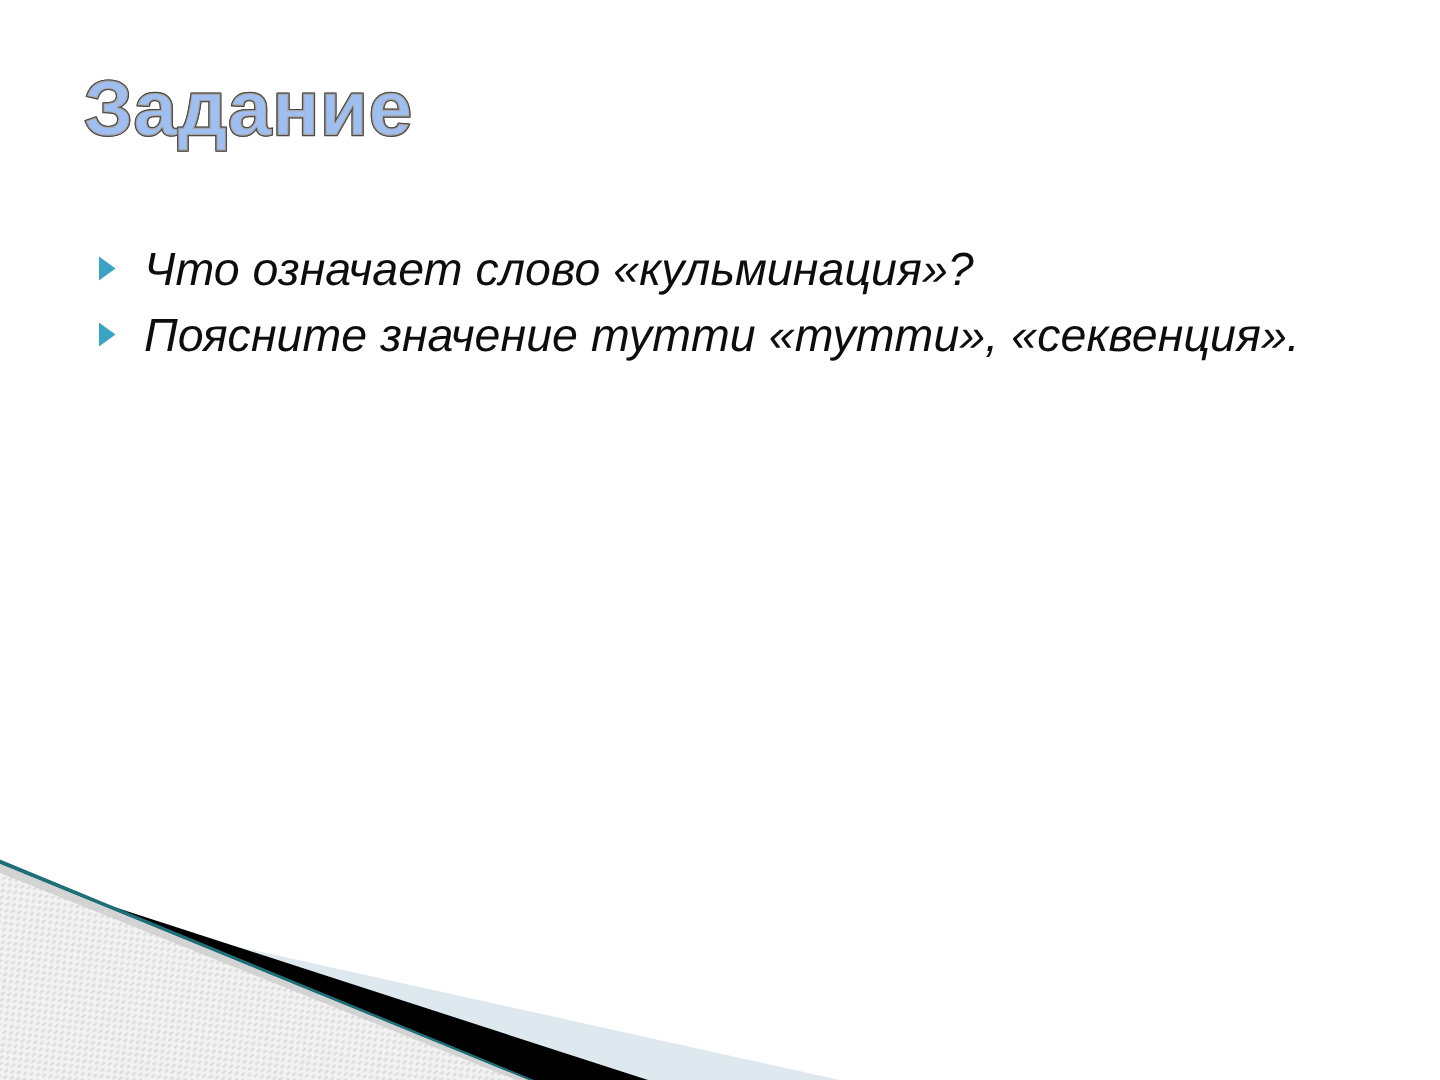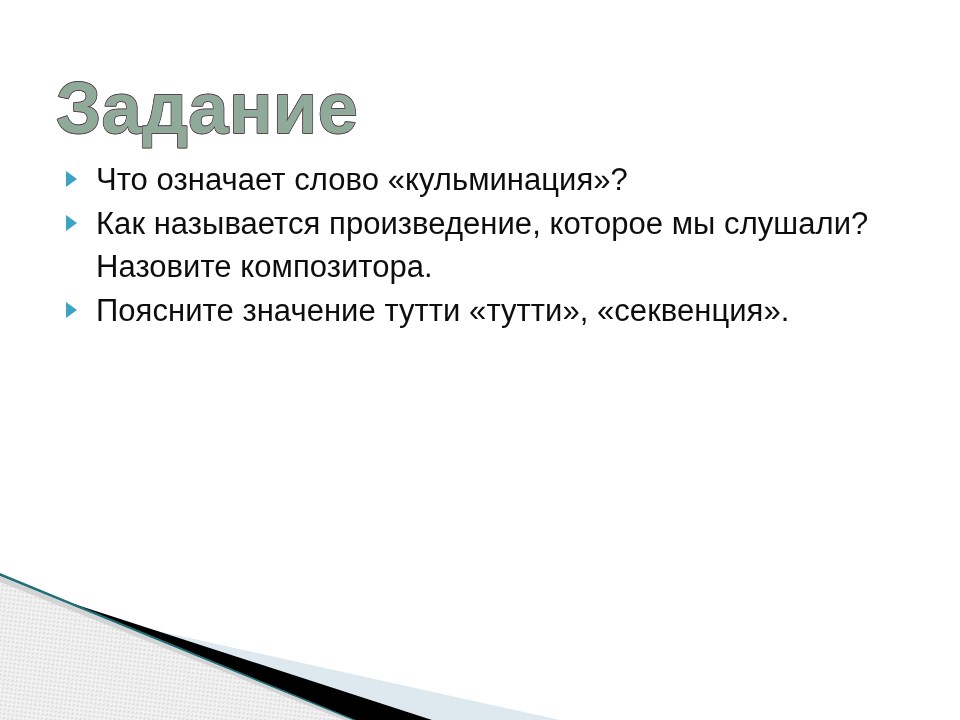--- a/index.html
+++ b/index.html
@@ -17,27 +17,27 @@
     width: 960px;
     height: 720px;
     overflow: hidden;
     background: #ffffff;
   }
 
   
   .slide-title {
     position: absolute;
     left: 56px;
-    top: 68px;
+    top: 44px;
     width: 840px;
-    font-size: 72px;
+    font-size: 52px;
     line-height: 1.12;
     font-weight: bold;
     letter-spacing: 0.5px;
-    color: #14532d;
+    color: #3b82f6;
     -webkit-text-stroke: 1.6px #4a4a4a;
     text-shadow:
        0.7px 0 0 #4a4a4a,
       -0.7px 0 0 #4a4a4a,
        0 0.7px 0 #4a4a4a,
        0 -0.7px 0 #4a4a4a;
     white-space: nowrap;
   }
   
   .slide-title::after {
@@ -63,20 +63,21 @@
     list-style: none;
   }
   .bullet-item {
     position: relative;
     padding-left: 34px;
     margin: 0 0 1px 0;
     font-size: 31px;
     line-height: 43px;
     color: #0d0d0d;
     letter-spacing: 0.05px;
+    font-style: italic;
   }
   .bullet-marker {
     position: absolute;
     left: 4px;
     top: 13px;
     width: 0;
     height: 0;
     border-top: 8px solid transparent;
     border-bottom: 8px solid transparent;
     border-left: 11px solid #3ba3c4;
@@ -107,24 +108,20 @@
 
   <div class="slide-title" data-echo="Задание">Задание</div>
 
   <ul class="body-list">
 
     <li class="bullet-item">
       <span class="bullet-marker"></span>
       <span class="bullet-text">Что означает слово «кульминация»?</span>
     </li>
 
-    <li class="bullet-item">
-      <span class="bullet-marker"></span>
-      <span class="bullet-text">Как называется произведение, которое мы слушали? Назовите композитора.</span>
-    </li>
 
     <li class="bullet-item">
       <span class="bullet-marker"></span>
       <span class="bullet-text">Поясните значение тутти «тутти», «секвенция».</span>
     </li>
 
   </ul>
 
   <div class="corner-decoration">
     <svg viewBox="0 0 960 160" preserveAspectRatio="none" xmlns="http://www.w3.org/2000/svg">

